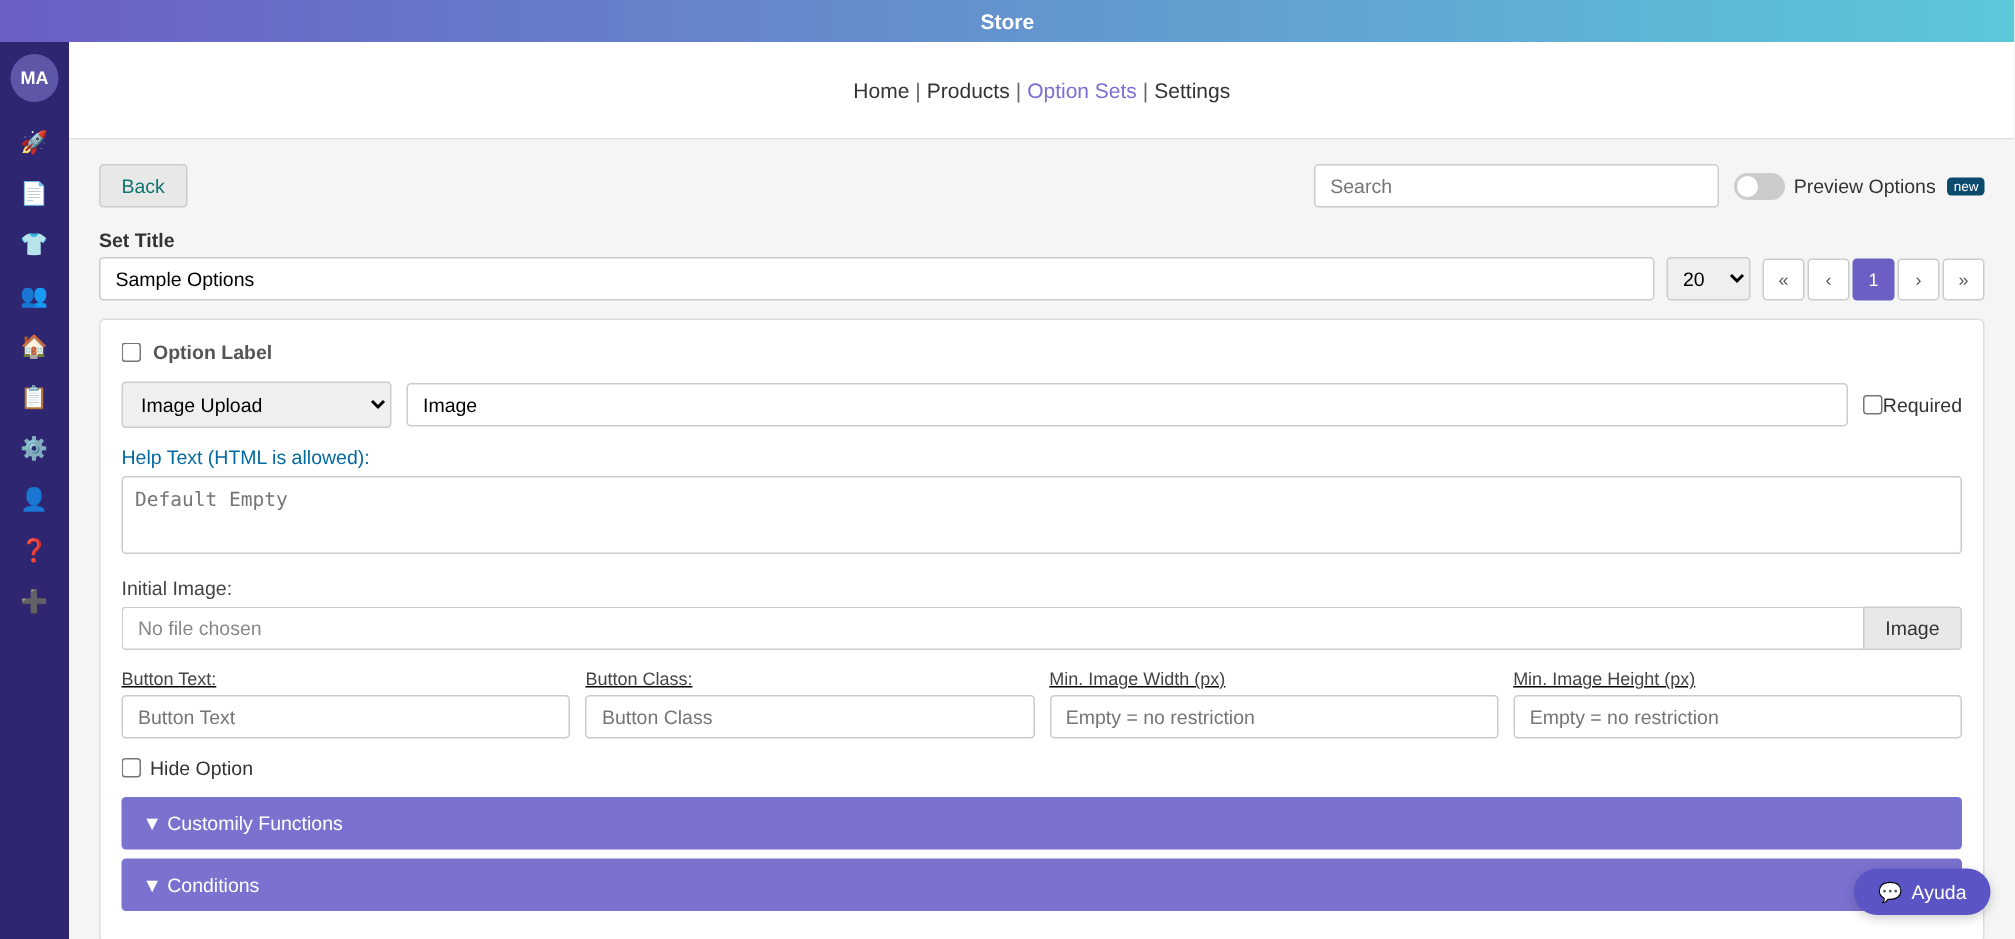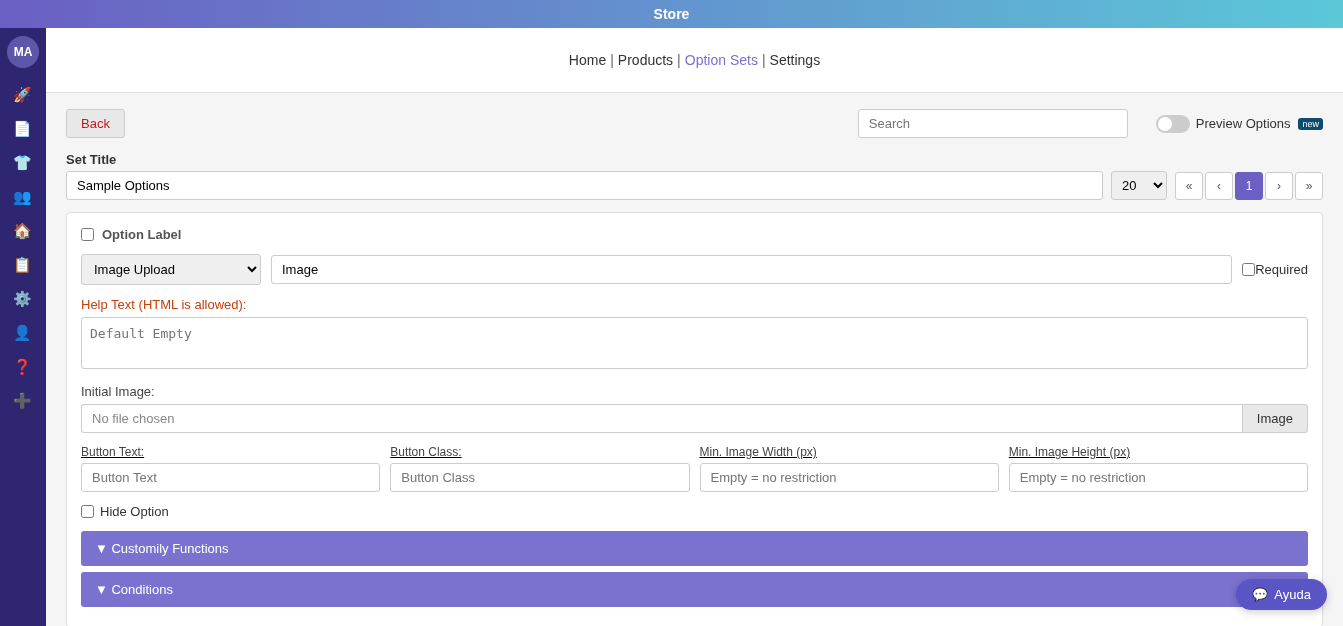--- a/index.html
+++ b/index.html
@@ -101,27 +101,27 @@
       justify-content: space-between;
       margin-bottom: 14px;
     }
     .btn-back {
       background: #e8e8e8;
       border: 1px solid #ccc;
       padding: 6px 14px;
       border-radius: 3px;
       cursor: pointer;
       font-size: 13px;
-      color: #b91c1c;
+      color: #0f766e;
     }
 
     .search-preview {
       display: flex;
       align-items: center;
-      gap: 28px;
+      gap: 10px;
     }
     .search-box {
       width: 270px;
       padding: 6px 10px;
       border: 1px solid #ccc;
       border-radius: 3px;
       font-size: 13px;
       outline: none;
     }
     .preview-toggle {
@@ -262,21 +262,21 @@
       display: flex;
       align-items: center;
       gap: 0;
       font-size: 13px;
       color: #333;
     }
     .required-checkbox { cursor: pointer; }
 
     .help-text-label {
       font-size: 13px;
-      color: #c2410c;
+      color: #0369a1;
       margin-bottom: 5px;
       display: block;
     }
     .help-text-area {
       width: 100%;
       height: 52px;
       border: 1px solid #ccc;
       border-radius: 3px;
       padding: 8px;
       font-size: 13px;

